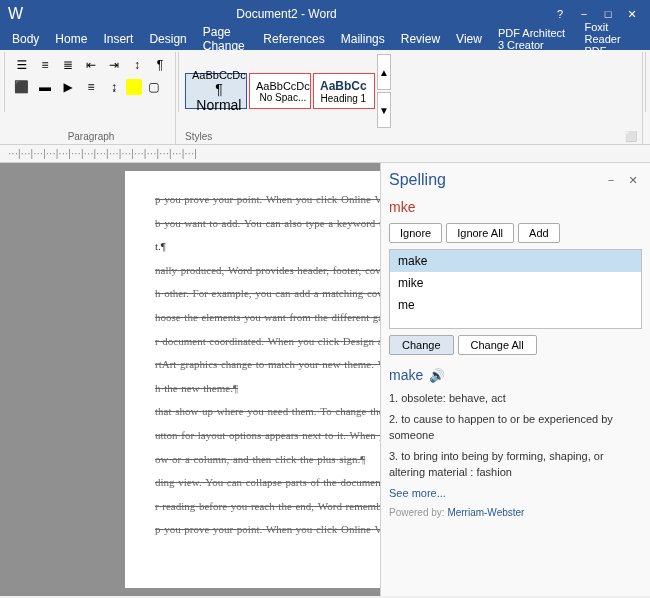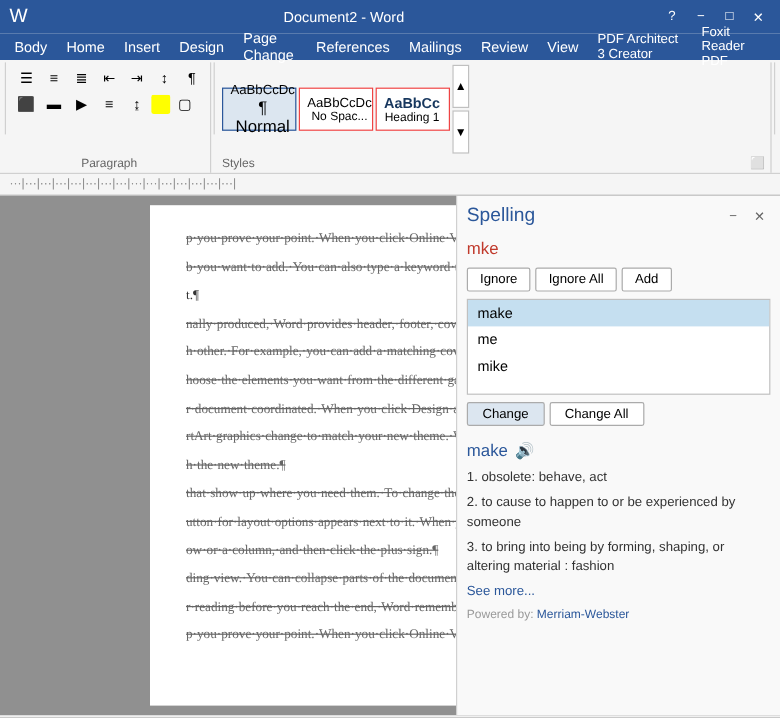--- a/index.html
+++ b/index.html
@@ -496,22 +496,22 @@
     <div class="misspelled-word">mke</div>
 
     <div class="action-buttons">
       <button class="action-btn">Ignore</button>
       <button class="action-btn">Ignore All</button>
       <button class="action-btn">Add</button>
     </div>
 
     <div class="suggestions-list">
       <div class="suggestion-item selected">make</div>
+      <div class="suggestion-item">mike</div>
       <div class="suggestion-item">me</div>
-      <div class="suggestion-item">mike</div>
     </div>
 
     <div class="change-buttons">
       <button class="change-btn active">Change</button>
       <button class="change-btn">Change All</button>
     </div>
 
     <div class="definition-area">
       <div class="definition-word-row">
         <span class="definition-word">make</span>

